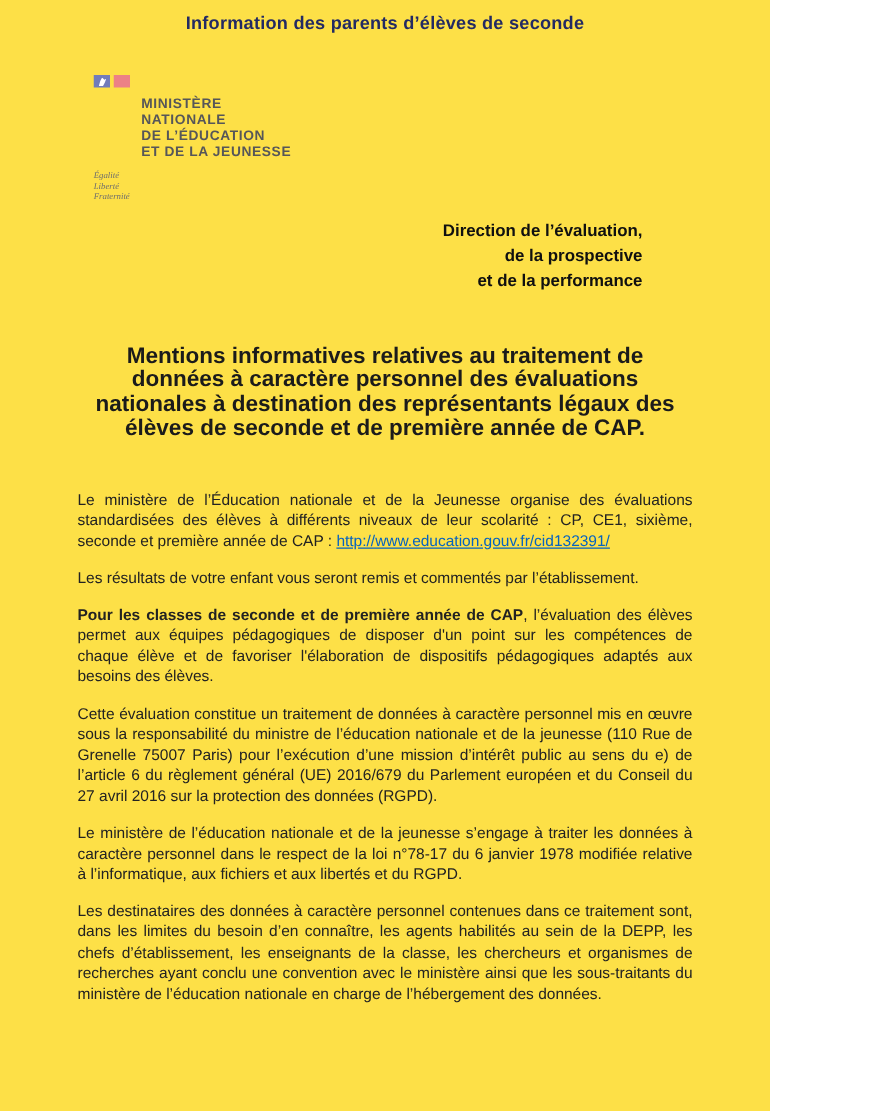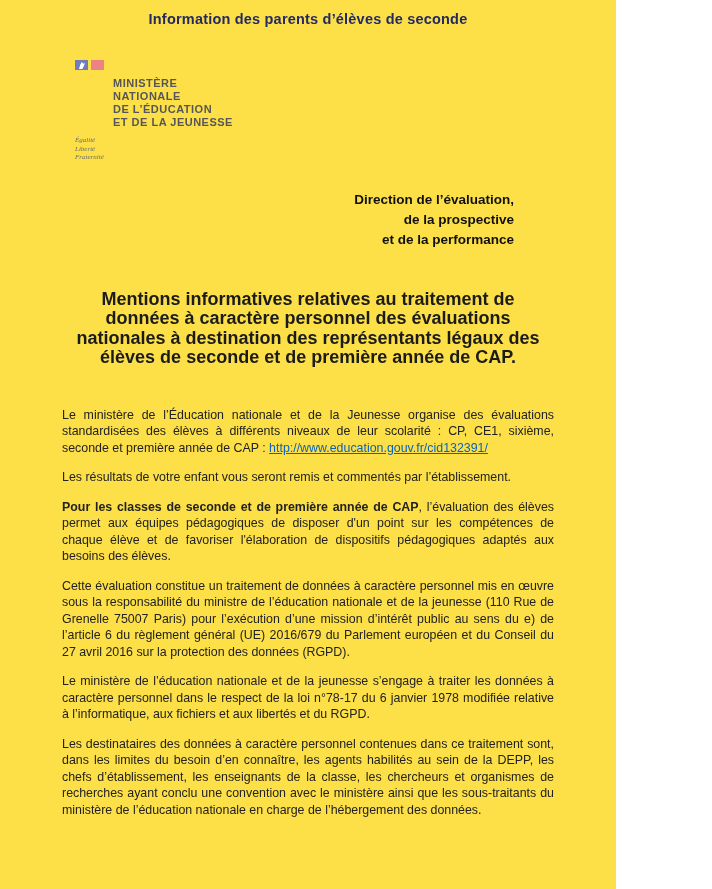--- a/index.html
+++ b/index.html
@@ -50,21 +50,21 @@
   .motto { margin-top: 7px; }
   .motto-line {
     font-family: "Liberation Serif", serif;
     font-style: italic;
     font-size: 7px;
     color: #6d6d6d;
     line-height: 8.5px;
   }
   
   .direction {
-    margin-top: 28px;
+    margin-top: 13px;
     padding-right: 102px;
     text-align: right;
     font-weight: bold;
     font-size: 13.5px;
     line-height: 20px;
     color: #101010;
   }
   
   .heading {
     margin: 40px auto 0;

